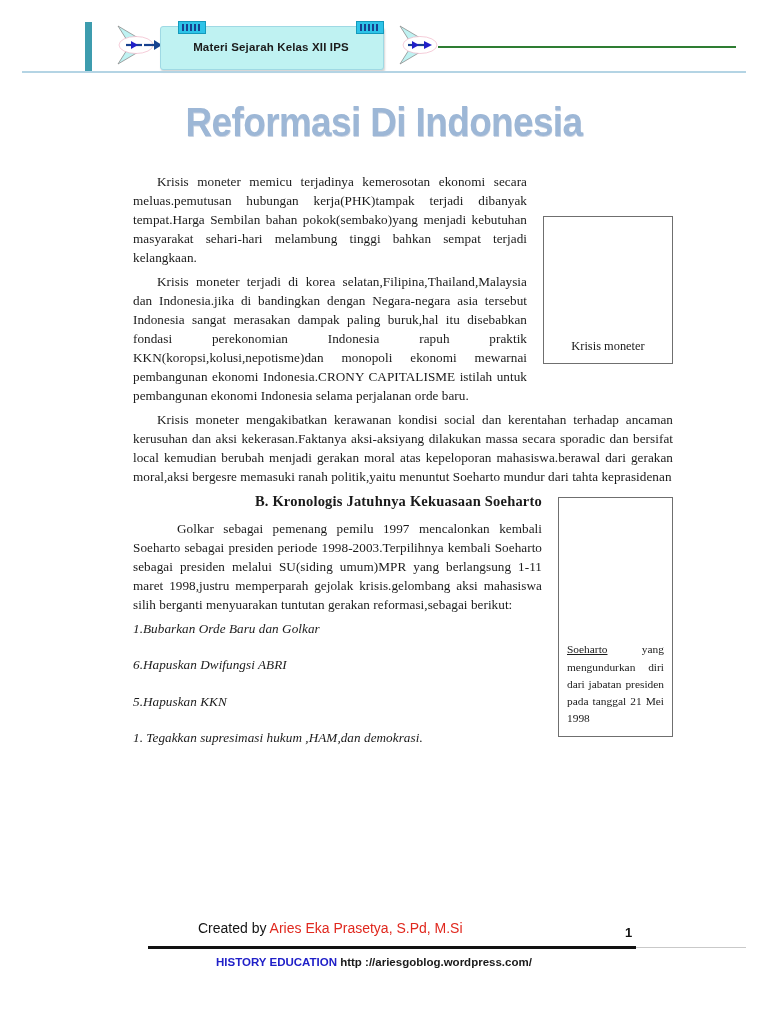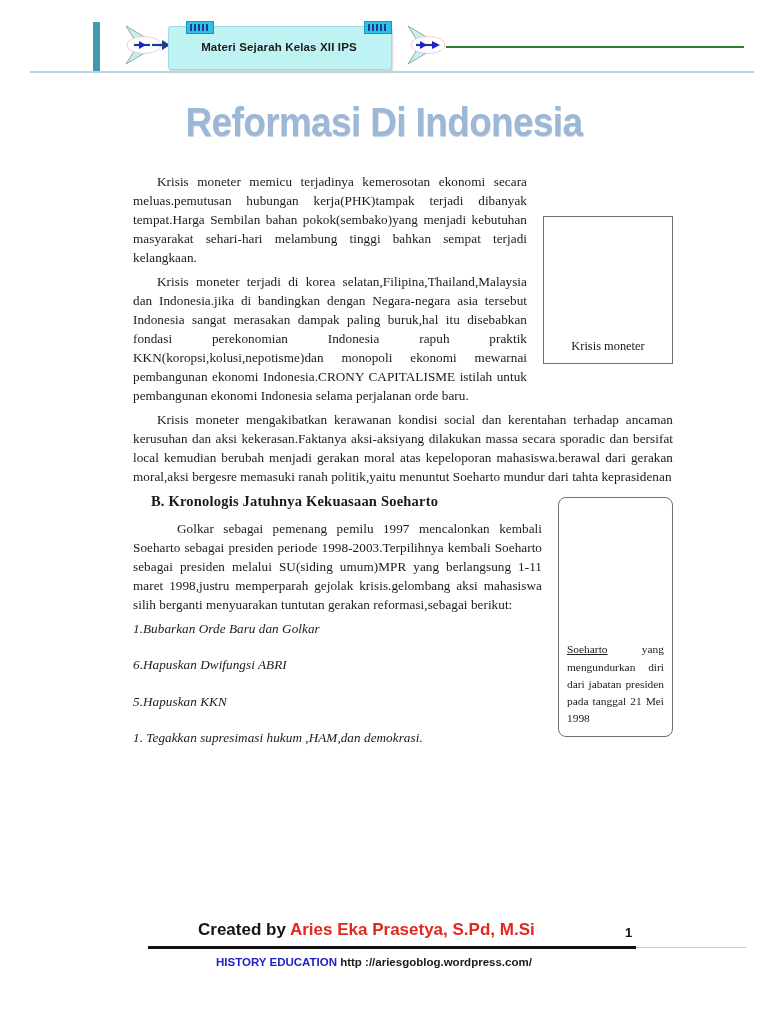--- a/index.html
+++ b/index.html
@@ -19,21 +19,21 @@
   .page {
     position: absolute;
     inset: 0;
     width: 768px;
     height: 1024px;
   }
 
   
   .header-zone {
     position: absolute;
-    left: 8px; top: 0;
+    left: 0; top: 0;
     width: 668px;
     height: 80px;
   }
   .header-vbar {
     position: absolute;
     left: 85px; top: 22px;
     width: 7px; height: 50px;
     background: #3d9cae;
   }
   .header-rule {
@@ -125,20 +125,21 @@
   }
   .heading {
     font-size: 14.5px;
     margin: 0 0 6px 0;
     padding-left: 18px;
     letter-spacing: 0.2px;
     line-height: 1.5;
   }
   .heading-b {
     margin-top: 1px;
+    text-align: right;
   }
   p.para {
     margin: 0 0 5px 0;
     font-size: 13.2px;
     line-height: 1.44;
     text-align: justify;
     text-indent: 24px;
     letter-spacing: 0.05px;
   }
   p.para.indent-big { text-indent: 44px; }
@@ -173,21 +174,20 @@
     float: right;
     width: 130px;
     height: 148px;
     margin: 44px 0 6px 16px;
   }
   #fig2 {
     float: right;
     width: 115px;
     height: 240px;
     margin: 6px 0 6px 16px;
-    border-radius: 8px;
   }
 
   ol.demands {
     margin: 6px 0 0 0;
     padding: 0;
     list-style: none;
     font-size: 13.2px;
     font-style: italic;
   }
   ol.demands li {
@@ -199,22 +199,22 @@
   
   .footer-zone {
     position: absolute;
     left: 0; top: 912px;
     width: 768px; height: 112px;
   }
   .created-by {
     position: absolute;
     left: 198px; top: 8px;
     font-family: "Liberation Sans", sans-serif;
-    font-weight: bold;
-    font-size: 17px;
+    font-weight: normal;
+    font-size: 14px;
     color: #141414;
     white-space: nowrap;
   }
   .created-by .author { color: #e0281e; }
   .page-num {
     position: absolute;
     left: 625px; top: 13px;
     font-family: "Liberation Sans", sans-serif;
     font-weight: bold;
     font-size: 13px;

